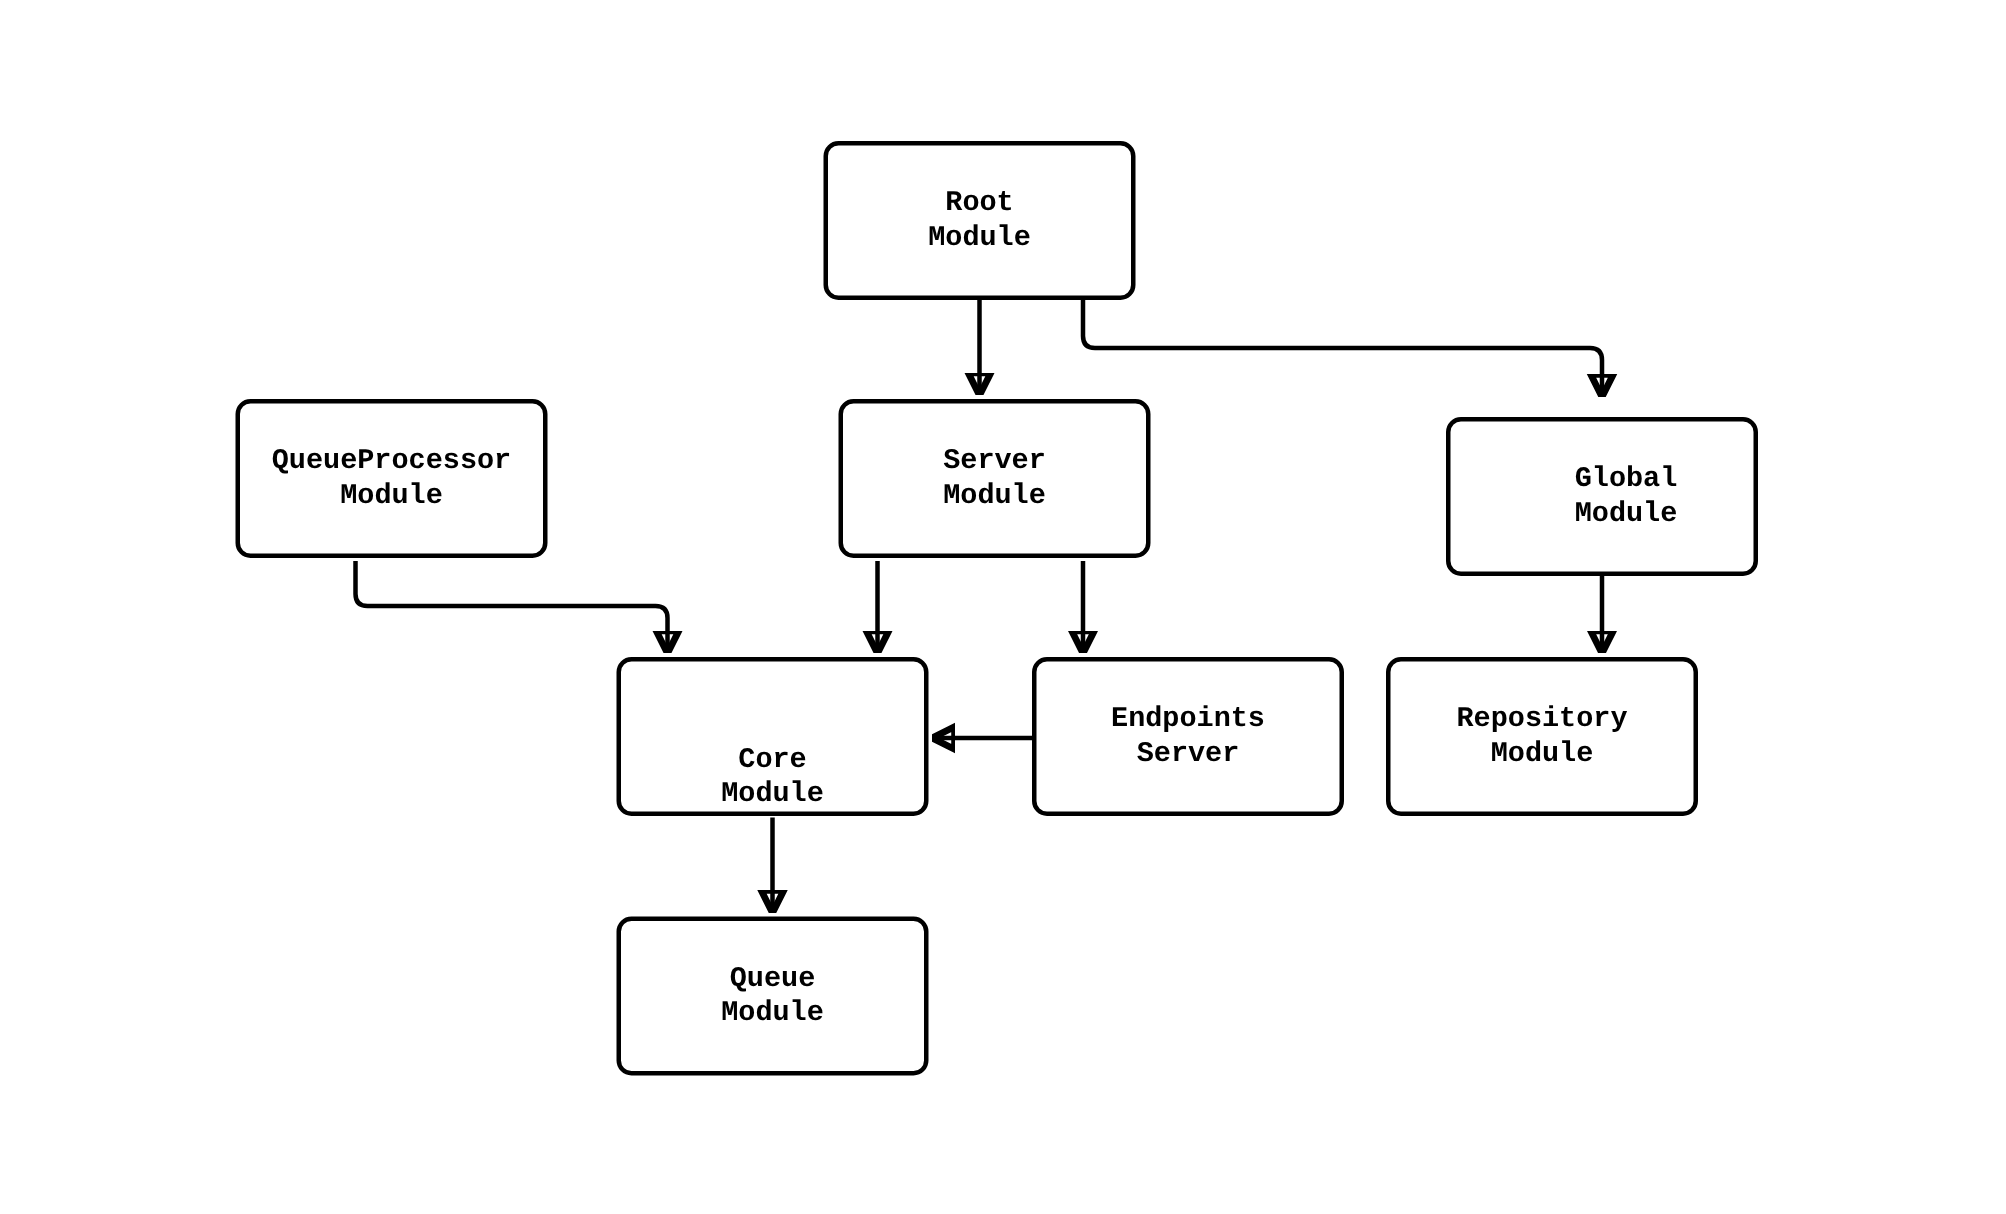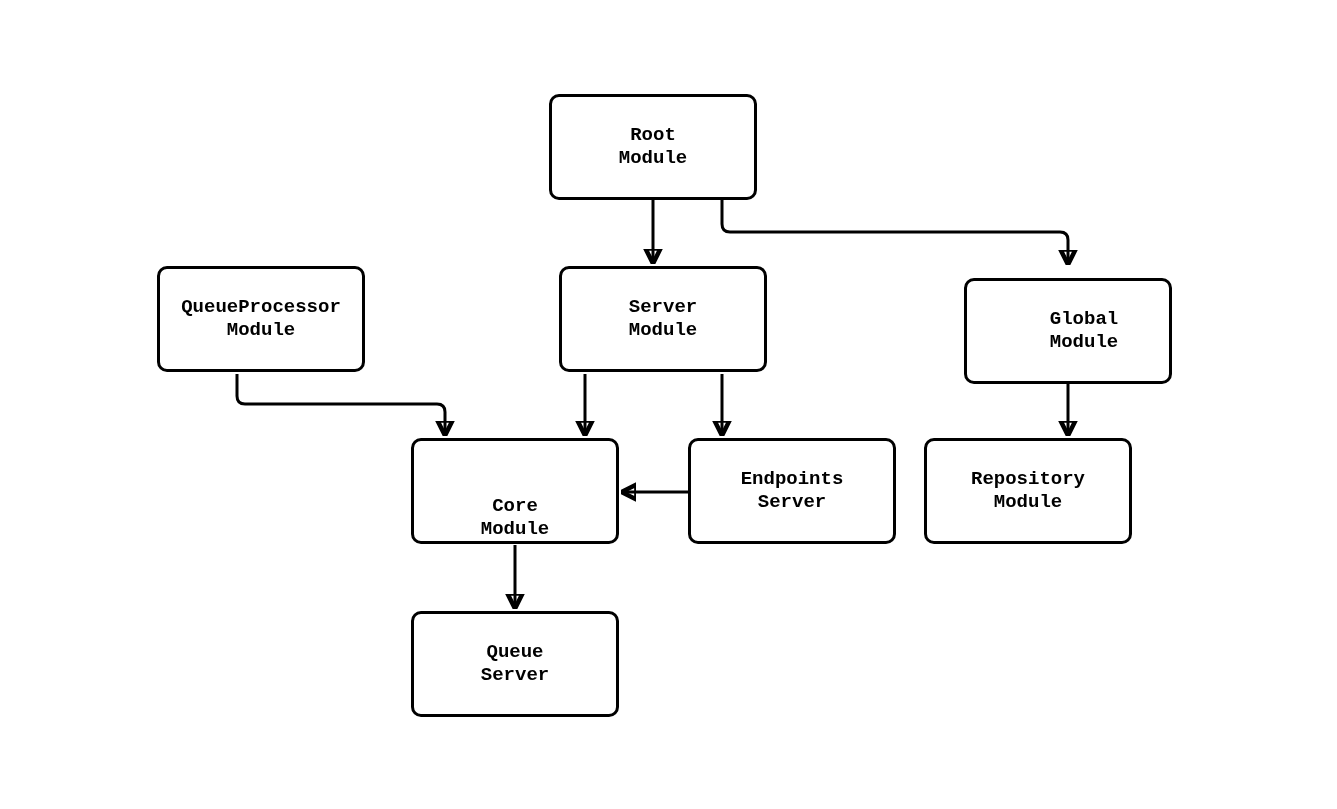--- a/index.html
+++ b/index.html
@@ -108,16 +108,16 @@
 Server</span>
   </div>
 
   <div class="node pos-repository">
     <span class="label">Repository
 Module</span>
   </div>
 
   <div class="node pos-queue">
     <span class="label">Queue
-Server</span>
+Module</span>
   </div>
 
 </div>
 
 </body></html>

